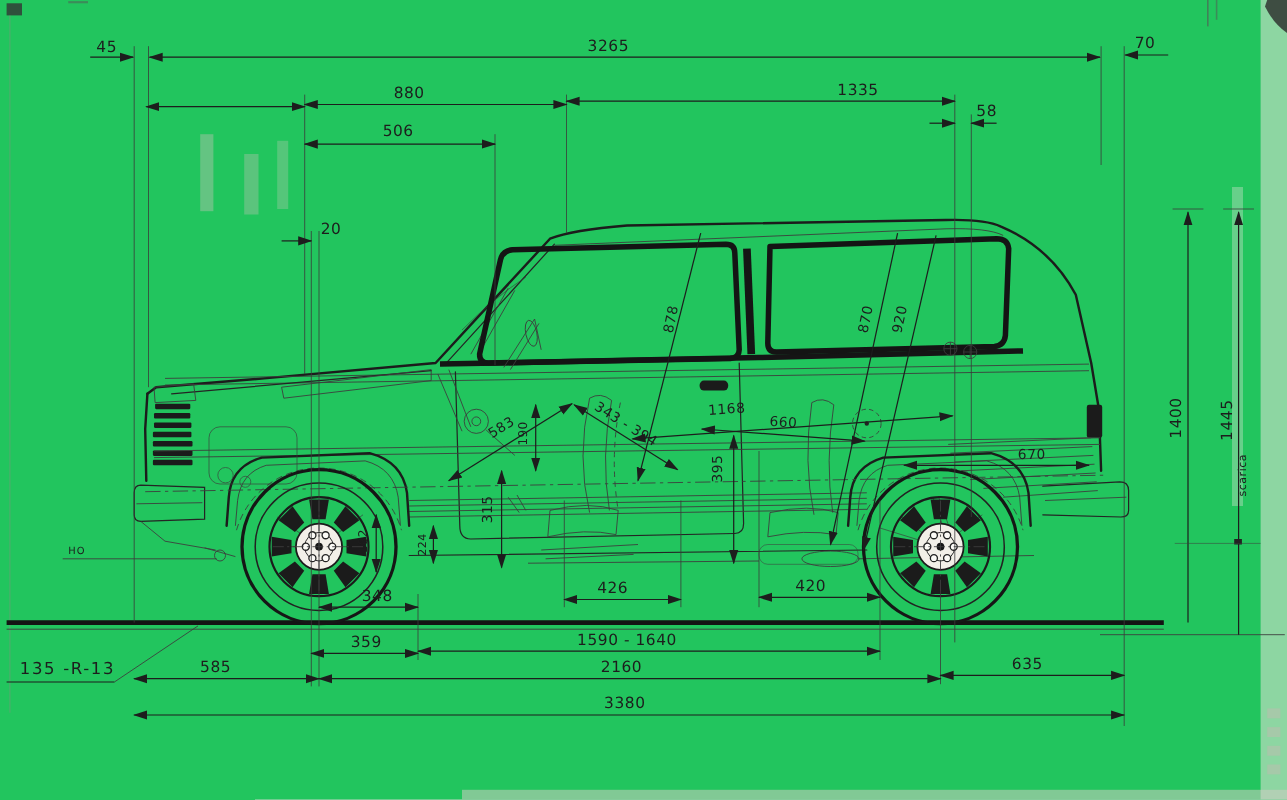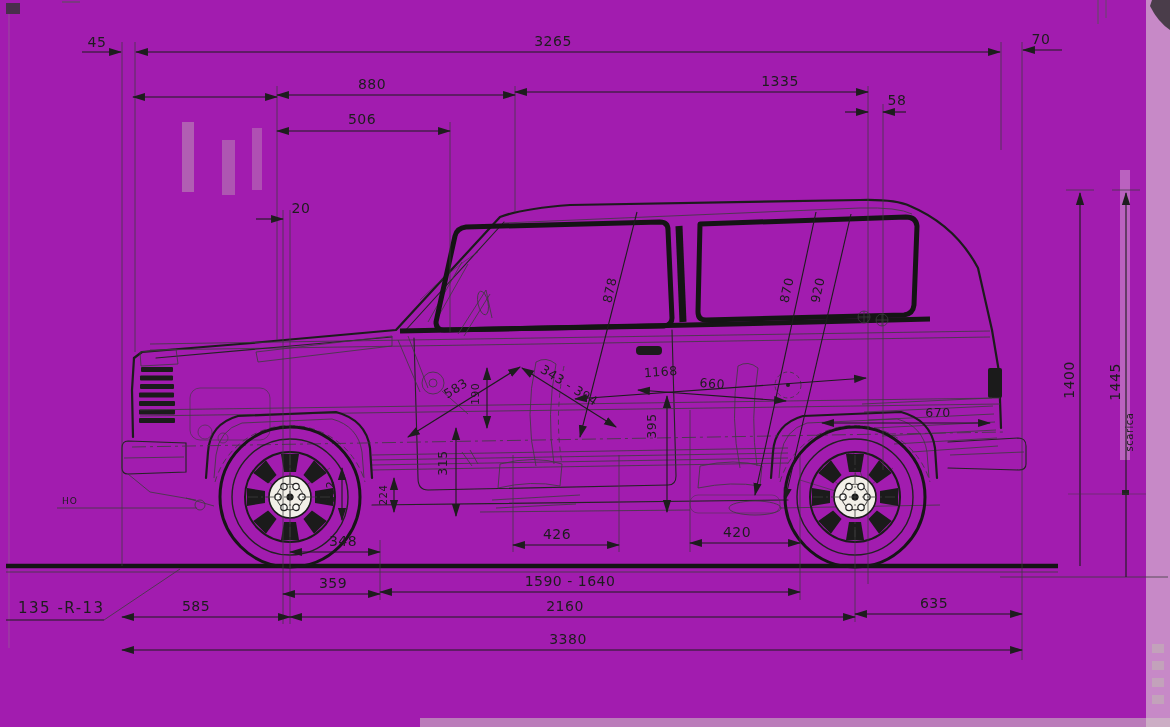--- a/index.html
+++ b/index.html
@@ -1,16 +1,16 @@
 <!DOCTYPE html>
 <html><head>
 <meta charset="utf-8">
 <style>
   html,body{margin:0;padding:0;background:#dddbd4;}
-  .sheet{position:relative;width:1170px;height:727px;background:#a21caf;overflow:hidden;
+  .sheet{position:relative;width:1170px;height:727px;background:#22c55e;overflow:hidden;
          font-family:"DejaVu Sans", sans-serif;}
   svg{display:block}
   svg text{fill:#1d1d1d;font-family:"DejaVu Sans", sans-serif;letter-spacing:0.5px;}
   .dim{stroke:#1d1d1d;stroke-width:1.1;fill:none;}
   .ext{stroke:#3a3a3a;stroke-width:0.8;fill:none;opacity:0.9;}
   .body{stroke:#1c1c1c;stroke-width:2.2;fill:none;stroke-linecap:round;stroke-linejoin:round;}
   .det{stroke:#242424;stroke-width:1.1;fill:none;stroke-linecap:round;}
   .fine{stroke:#3c3c3c;stroke-width:0.8;fill:none;}
   .frame{stroke:#141414;stroke-width:5;fill:none;stroke-linejoin:round;}
   .thickline{stroke:#141414;stroke-width:4.5;fill:none;}

